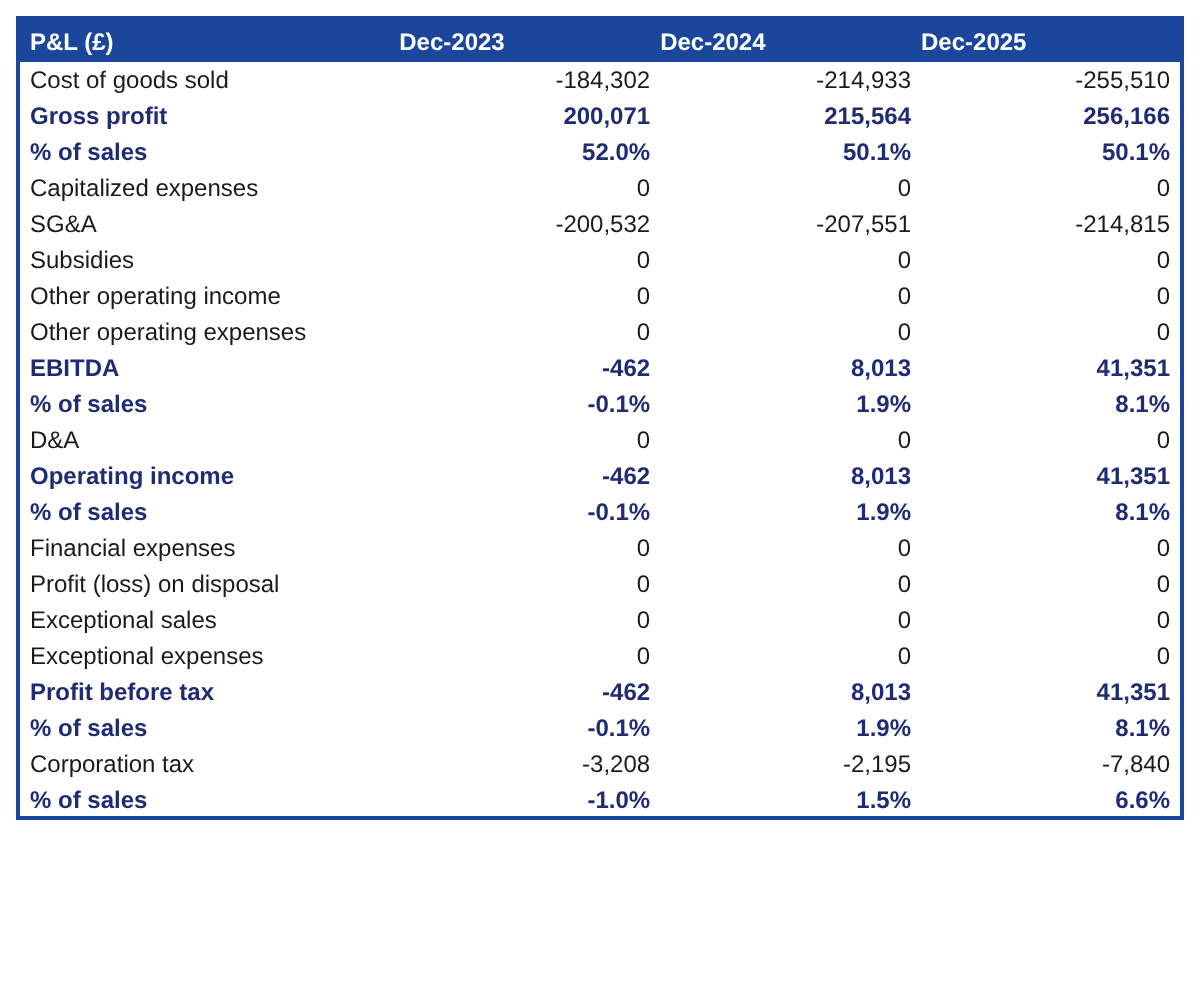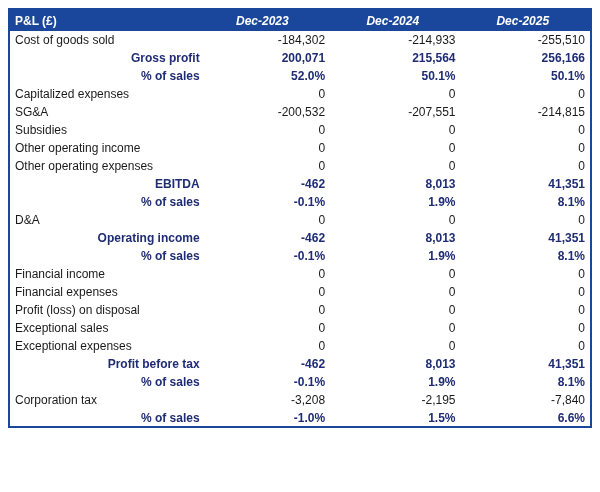--- a/index.html
+++ b/index.html
@@ -34,36 +34,35 @@
     background: var(--header-bg);
     color: var(--header-text);
     font-size: 12px;
     font-weight: bold;
     height: 22px;
     padding: 0;
     white-space: nowrap;
     overflow: hidden;
   }
   thead th.label { text-align: left;  padding-left: 5px; }
-  thead th.val   { text-align: center; padding-right: 5px; font-style: italic; }
+  thead th.val   { text-align: left; padding-right: 5px; }
   tbody td {
     height: 18px;
     padding: 0;
     font-size: 12px;
     color: var(--normal-text);
     white-space: nowrap;
     overflow: hidden;
     vertical-align: middle;
   }
   tbody td.label { text-align: left;  padding-left: 5px; }
   tbody td.val   { text-align: right; padding-right: 5px; }
   tbody tr.bold td {
     font-weight: bold;
     color: var(--bold-text);
-    text-align: right;
   }
 </style>
 </head>
 <body>
 
 <div class="page">
   <table class="pnl">
     <colgroup>
       <col class="c-label">
       <col class="c-val">
@@ -151,26 +150,20 @@
     <td class="val">8,013</td>
     <td class="val">41,351</td>
   </tr>
         <tr class="bold">
     <td class="label">% of sales</td>
     <td class="val">-0.1%</td>
     <td class="val">1.9%</td>
     <td class="val">8.1%</td>
   </tr>
         <tr>
-    <td class="label">Financial income</td>
-    <td class="val">0</td>
-    <td class="val">0</td>
-    <td class="val">0</td>
-  </tr>
-        <tr>
     <td class="label">Financial expenses</td>
     <td class="val">0</td>
     <td class="val">0</td>
     <td class="val">0</td>
   </tr>
         <tr>
     <td class="label">Profit (loss) on disposal</td>
     <td class="val">0</td>
     <td class="val">0</td>
     <td class="val">0</td>

